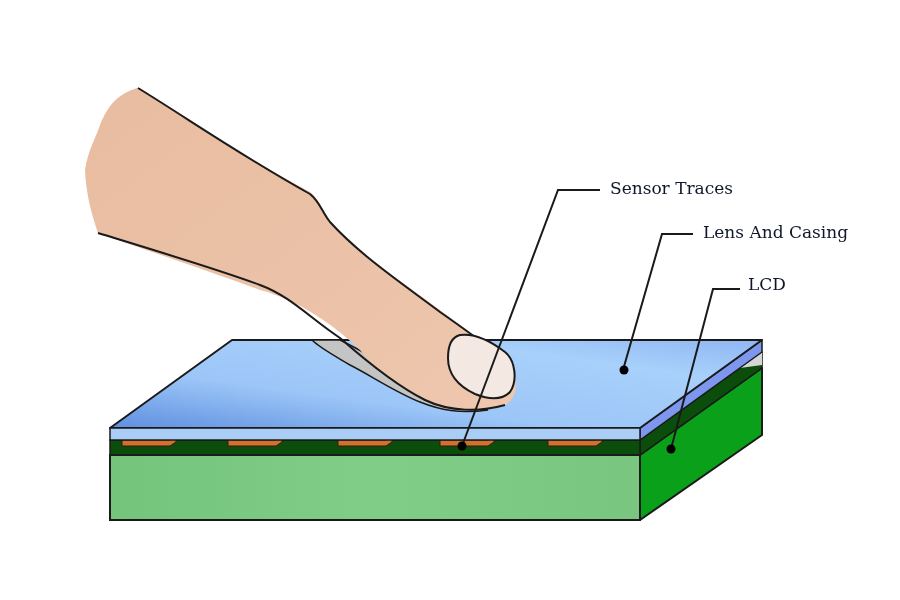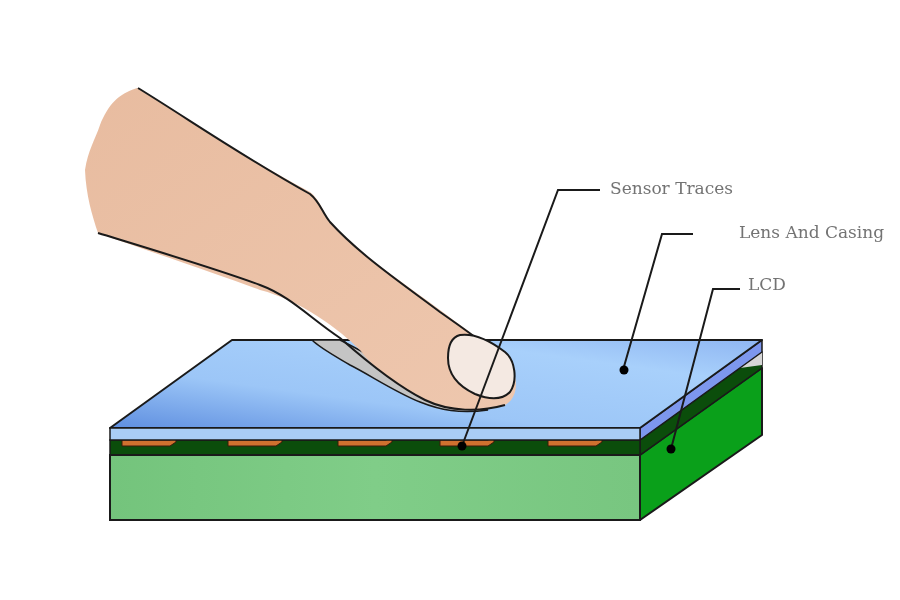--- a/index.html
+++ b/index.html
@@ -2,21 +2,21 @@
 <html><head>
   <meta charset="utf-8">
   <style>
     html, body { margin: 0; padding: 0; background: #ffffff; }
     body { width: 900px; height: 600px; overflow: hidden; position: relative; font-family: "DejaVu Serif", serif; }
     #diagram { position: absolute; left: 0; top: 0; width: 900px; height: 600px; }
     .label {
       position: absolute;
       font-family: "DejaVu Serif", "Liberation Serif", serif;
       font-size: 17px;
-      color: #737373;
+      color: #0f172a;
       white-space: nowrap;
       line-height: 1;
     }
   </style>
 </head>
 <body>
 
 <svg id="diagram" viewBox="0 0 900 600" xmlns="http://www.w3.org/2000/svg">
   <defs>
     <linearGradient id="glassGrad" x1="0" y1="1" x2="1" y2="0">
@@ -74,14 +74,14 @@
     <polyline points="740,289 713,289 671,449"></polyline>
   </g>
   <g fill="#000000">
     <circle cx="462" cy="446" r="4.5"></circle>
     <circle cx="624" cy="370" r="4.5"></circle>
     <circle cx="671" cy="449" r="4.5"></circle>
   </g>
 </svg>
 
 <div class="label" style="left:610px; top:180px;">Sensor Traces</div>
-<div class="label" style="left:703px; top:224px;margin-left:36px;">Lens And Casing</div>
+<div class="label" style="left:703px; top:224px;">Lens And Casing</div>
 <div class="label" style="left:748px; top:276px;">LCD</div>
 
 </body></html>

